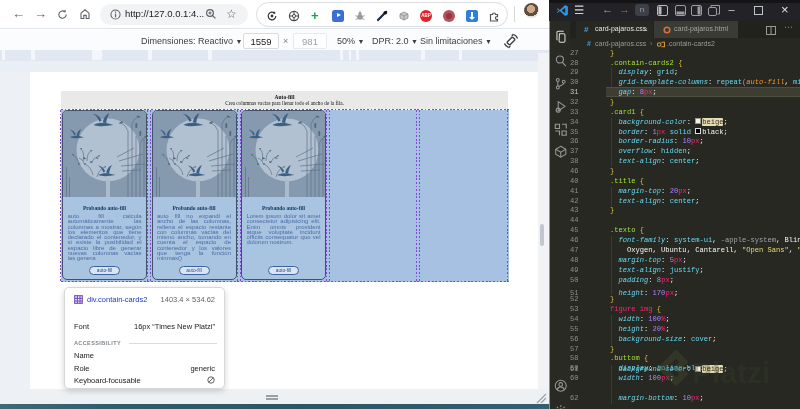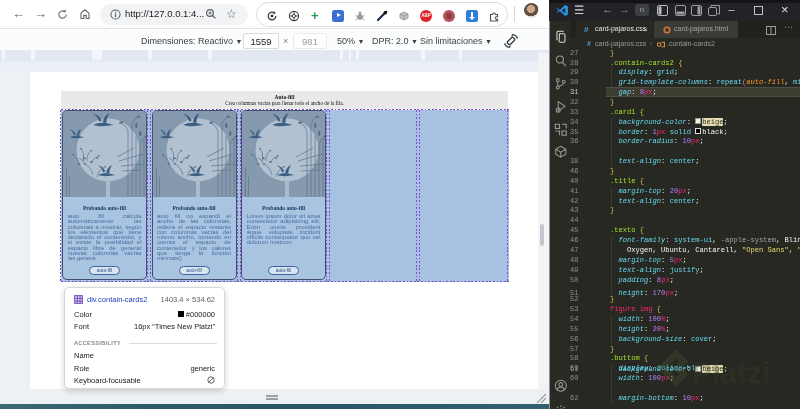--- a/index.html
+++ b/index.html
@@ -287,21 +287,20 @@
             <rect x="0.7" y="0.7" width="7.6" height="7.6"></rect>
             <line x1="3.4" y1="0.7" x2="3.4" y2="8.3"></line>
             <line x1="6" y1="0.7" x2="6" y2="8.3"></line>
             <line x1="0.7" y1="3.4" x2="8.3" y2="3.4"></line>
             <line x1="0.7" y1="6" x2="8.3" y2="6"></line>
           </g>
         </svg>
       <span style="position:absolute;left:13px;color:#1a3cbb;font-weight:normal">div.contain-cards2</span>
       <span class="tipval" style="color:#5f6368">1403.4 × 534.62</span>
     </div>
-    <div class="tiprow" style="top:22px">Color<span class="tipval"><span style="display:inline-block;width:6px;height:6px;background:#000;margin-right:2px"></span>#000000</span></div>
     <div class="tiprow" style="top:34px">Font<span class="tipval">16px “Times New Platzi”</span></div>
     <div class="abs" style="left:9px;top:52px;width:143px;height:7px;font-size:5.5px;letter-spacing:.4px;color:#80868b;font-weight:bold">ACCESSIBILITY<span style="position:absolute;left:55px;top:3px;width:88px;border-top:1px solid #dadce0"></span></div>
     <div class="tiprow" style="top:76px">Role<span class="tipval">generic</span></div>
     <div class="tiprow" style="top:63px">Name</div>
     <div class="tiprow" style="top:88px">Keyboard-focusable<span class="tipval"><svg width="8" height="8" viewBox="0 0 8 8">
             <circle cx="4" cy="4" r="3.2" fill="none" stroke="#5f6368" stroke-width="1"></circle>
             <line x1="1.8" y1="6.2" x2="6.2" y2="1.8" stroke="#5f6368" stroke-width="1"></line>
           </svg></span></div>
   </div>
   <div class="abs" style="left:266px;top:395px;width:12px;height:1.5px;background:#9aa0a6"></div>
@@ -417,20 +416,21 @@
     <div class="cl" style="top:-1.4px"><span class="ln">27</span><span class="ct"><span class="br">}</span></span></div>
     <div class="cl" style="top:8.5px"><span class="ln">28</span><span class="ct"><span class="sel">.contain-cards2</span> <span class="br">{</span></span></div>
     <div class="cl" style="top:18.4px"><span class="ln">29</span><span class="ct">  <span class="pp">display</span><span class="ww">:</span> <span class="vv">grid</span><span class="ww">;</span></span></div>
     <div class="cl" style="top:28.2px"><span class="ln">30</span><span class="ct">  <span class="pp">grid-template-columns</span><span class="ww">:</span> <span class="vv">repeat</span><span class="pr">(</span><span class="oo">auto-fill</span><span class="ww">,</span> <span class="vv">minma</span></span></div>
     <div class="cl" style="top:38.1px"><span class="ln" style="color:#c8c8c2">31</span><span class="ct">  <span class="pp">gap</span><span class="ww">:</span> <span class="nn">8</span><span class="uu">px</span><span class="ww">;</span></span></div>
     <div class="cl" style="top:48px"><span class="ln">32</span><span class="ct"><span class="br">}</span></span></div>
     <div class="cl" style="top:57.8px"><span class="ln">33</span><span class="ct"><span class="sel">.card1</span> <span class="br">{</span></span></div>
     <div class="cl" style="top:67.7px"><span class="ln">34</span><span class="ct">  <span class="pp">background-color</span><span class="ww">:</span> <span class="sw" style="background:#f5f5dc;border:1px solid #999"></span><span class="beige">beige</span><span class="ww">;</span></span></div>
     <div class="cl" style="top:77.6px"><span class="ln">35</span><span class="ct">  <span class="pp">border</span><span class="ww">:</span> <span class="nn">1</span><span class="uu">px</span> <span class="vv">solid</span> <span class="sw" style="background:#000;border:1px solid #ddd"></span><span class="ww">black;</span></span></div>
     <div class="cl" style="top:87.4px"><span class="ln">36</span><span class="ct">  <span class="pp">border-radius</span><span class="ww">:</span> <span class="nn">10</span><span class="uu">px</span><span class="ww">;</span></span></div>
+    <div class="cl" style="top:97.3px"><span class="ln">37</span><span class="ct">  <span class="pp">overflow</span><span class="ww">:</span> <span class="vv">hidden</span><span class="ww">;</span></span></div>
     <div class="cl" style="top:107.1px"><span class="ln">38</span><span class="ct">  <span class="pp">text-align</span><span class="ww">:</span> <span class="vv">center</span><span class="ww">;</span></span></div>
     <div class="cl" style="top:117px"><span class="ln">46</span><span class="ct"><span class="br">}</span></span></div>
     <div class="cl" style="top:126.9px"><span class="ln">40</span><span class="ct"><span class="sel">.title</span> <span class="br">{</span></span></div>
     <div class="cl" style="top:136.7px"><span class="ln">41</span><span class="ct">  <span class="pp">margin-top</span><span class="ww">:</span> <span class="nn">20</span><span class="uu">px</span><span class="ww">;</span></span></div>
     <div class="cl" style="top:146.6px"><span class="ln">42</span><span class="ct">  <span class="pp">text-align</span><span class="ww">:</span> <span class="vv">center</span><span class="ww">;</span></span></div>
     <div class="cl" style="top:156.4px"><span class="ln">43</span><span class="ct"><span class="br">}</span></span></div>
     <div class="cl" style="top:166.3px"><span class="ln">44</span></div>
     <div class="cl" style="top:176.2px"><span class="ln">45</span><span class="ct"><span class="sel">.texto</span> <span class="br">{</span></span></div>
     <div class="cl" style="top:186px"><span class="ln">46</span><span class="ct">  <span class="pp">font-family</span><span class="ww">:</span> <span class="vv">system-ui</span><span class="ww">,</span> <span class="ap">-apple-system</span><span class="ww">, Blink</span></span></div>
     <div class="cl" style="top:195.9px"><span class="ln">47</span><span class="ct">    <span class="ww">Oxygen, Ubuntu, Cantarell,</span> <span class="ss">"Open Sans"</span><span class="ww">,</span> <span class="ss">"H</span></span></div>

